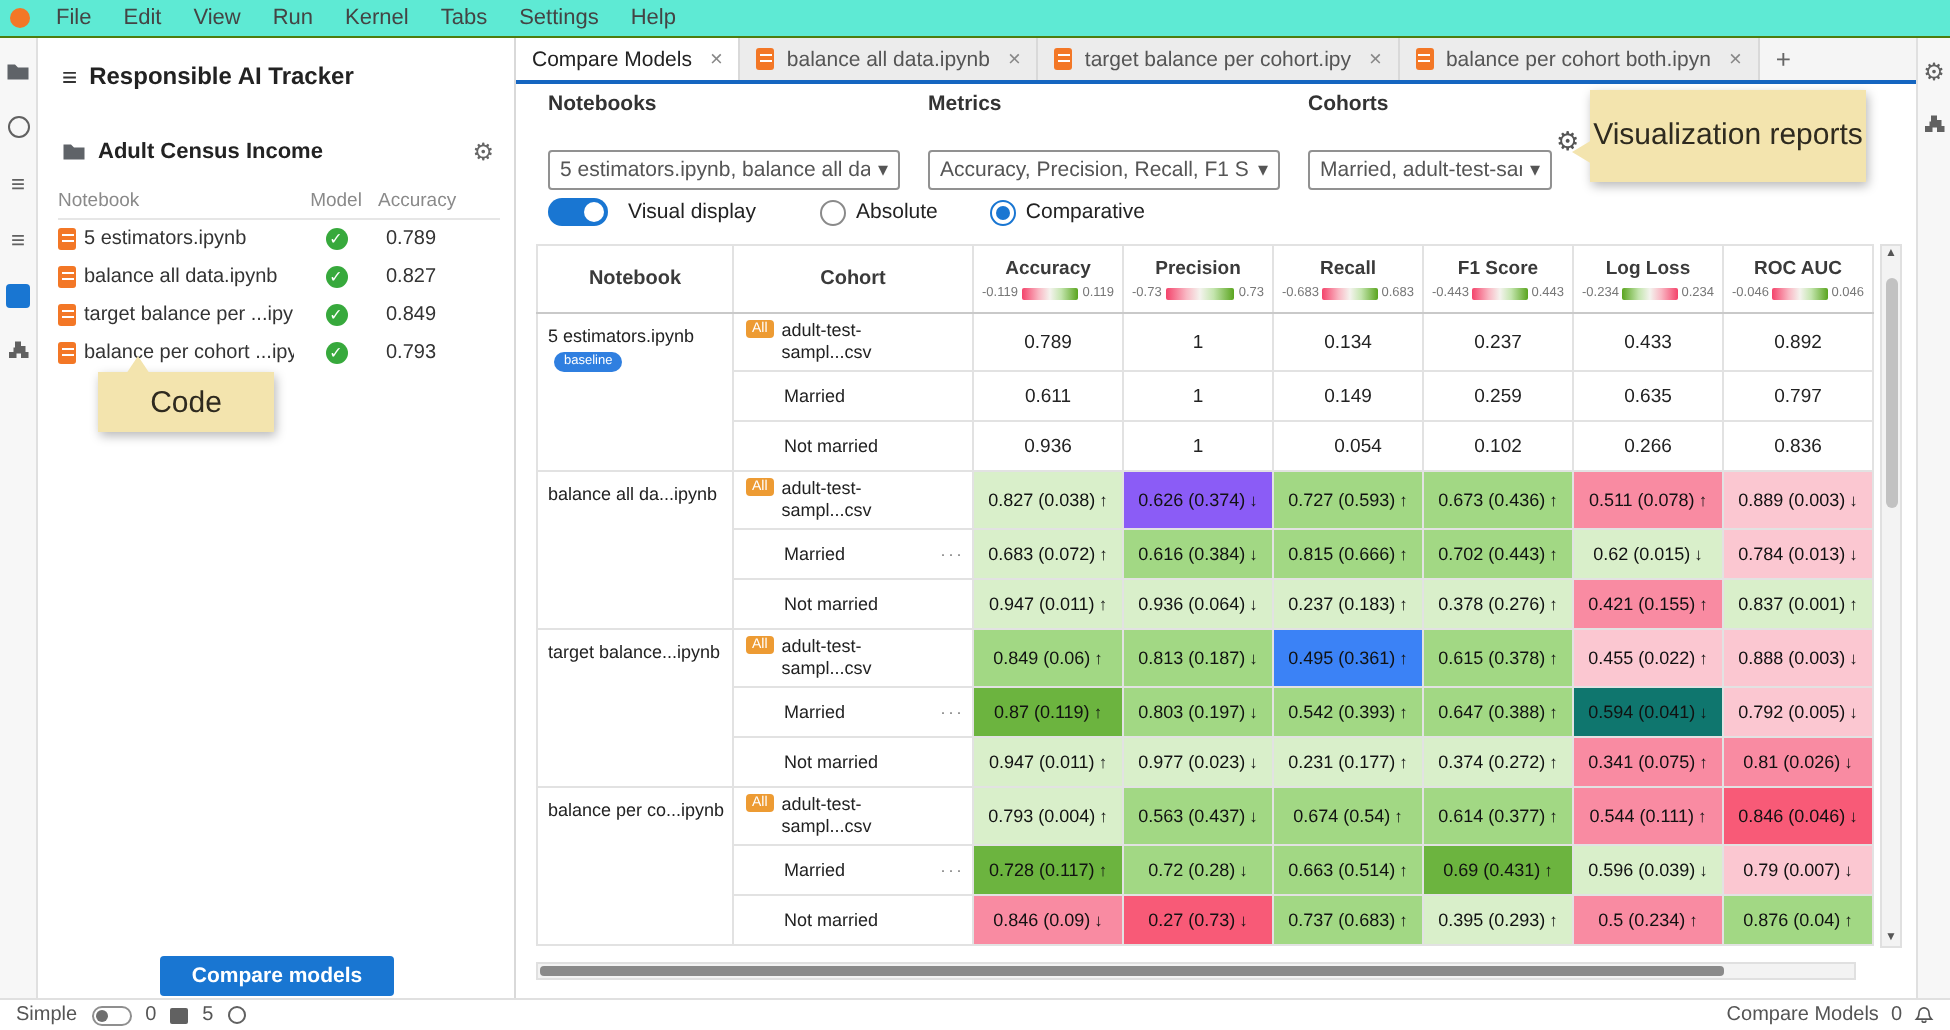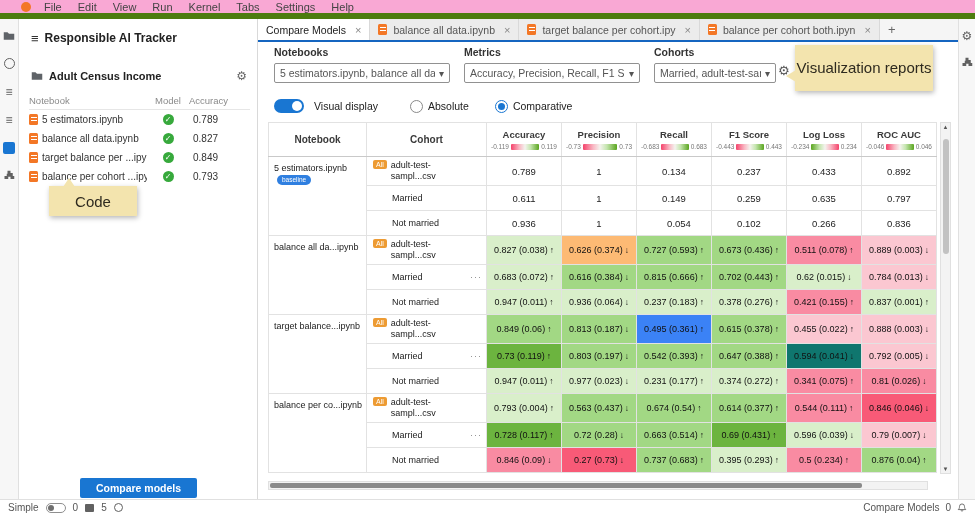--- a/index.html
+++ b/index.html
@@ -3,22 +3,22 @@
 <meta charset="utf-8">
 <style>
   html,body{margin:0;padding:0}
   *{box-sizing:border-box}
   body{width:975px;height:515px;position:relative;overflow:hidden;background:#fff;
        font-family:"Liberation Sans","DejaVu Sans",sans-serif;color:#333;font-size:11px;
        --accent:#1976d2;--underline:#1565c0;--baseline:#2f7fe0;--allbadge:#ed9b33;
        --nborange:#f37726;--checkgreen:#37a93c;--callout:#f3e4ae}
 
   
-  .menubar{position:absolute;top:0;left:0;width:975px;height:19px;background:#f9a8d4;
-           border-bottom:6px solid #4d7c0f;display:flex;align-items:center;padding-left:21px;z-index:30}
+  .menubar{position:absolute;top:0;left:0;width:975px;height:19px;background:#5eead4;
+           border-bottom:1px solid #4d7c0f;display:flex;align-items:center;padding-left:5px;z-index:30}
   .logo{width:10px;height:10px;border-radius:50%;background:var(--nborange);margin-right:5px;flex:none}
   .menu-item{padding:1px 8px;font-size:11px;color:#444;white-space:nowrap;cursor:default}
 
   
   .left-strip{position:absolute;left:0;top:19px;width:19px;height:480px;background:#f7f7f7;
               border-right:1px solid #e0e0e0;display:flex;flex-direction:column;align-items:center;
               gap:15px;padding-top:10px;z-index:20}
   .strip-icon{width:13px;height:13px;display:flex;align-items:center;justify-content:center;color:#616161}
   .ring{width:11px;height:11px;border:1.5px solid #616161;border-radius:50%}
   .bluebox{width:12px;height:12px;background:var(--accent);border-radius:2px}
@@ -75,21 +75,21 @@
   .tabbar{position:absolute;left:0;top:0;width:700px;height:23px;background:#f5f5f5;
           border-bottom:2px solid var(--underline);display:flex;align-items:stretch}
   .tab{display:flex;align-items:center;gap:5px;padding:0 8px;font-size:10.5px;color:#555;
        background:#ececec;border-right:1px solid #d9d9d9;white-space:nowrap;cursor:pointer}
   .tab.active{background:#fff;color:#222}
   .tclose{color:#888;font-size:11px;margin-left:4px;cursor:pointer}
   .tabicon{margin-right:1px}
   .tab-add{display:flex;align-items:center;padding:0 8px;color:#666;font-size:13px;cursor:pointer}
 
   .filters{position:absolute;left:16px;top:27px;display:flex;gap:14px}
-  .flabel{font-size:10.5px;font-weight:bold;color:#333;margin-bottom:5px}
+  .flabel{font-size:10.5px;font-weight:bold;color:#333;margin-bottom:17px}
   .selectbox{height:20px;border:1px solid #919191;border-radius:2px;background:#fff;display:flex;
              align-items:center;padding:0 5px;font-size:10.5px;color:#555;cursor:pointer}
   .fval{overflow:hidden;white-space:nowrap;flex:1}
   .chev{color:#555;margin-left:4px;font-size:10px}
   .filter.f0 .selectbox{width:176px}
   .filter.f1 .selectbox{width:176px}
   .filter.f2 .selectbox{width:122px}
   .filter-gear{position:absolute;left:520px;top:44px;font-size:13px;color:#555;cursor:pointer}
 
   .controls{position:absolute;left:16px;top:80px;display:flex;align-items:center;gap:10px}
@@ -401,21 +401,21 @@
             <td class="metric-cell" style="font-size: 9.5px;">1</td>
             <td class="metric-cell" style="font-size: 9.5px; padding-left: 12px;">0.054</td>
             <td class="metric-cell" style="font-size: 9.5px;">0.102</td>
             <td class="metric-cell" style="font-size: 9.5px;">0.266</td>
             <td class="metric-cell" style="font-size: 9.5px;">0.836</td>
           </tr>
           <tr class="grp-first">
             <td class="nb-cell" rowspan="3"><span>balance all da...ipynb</span></td>
             <td class="cohort-cell"><span class="all-badge">All</span><span class="ctext">adult-test-sampl...csv</span></td>
             <td class="metric-cell tone" style="background: rgb(217, 239, 202);"><span class="cv">0.827 (0.038)</span><span class="arr">↑</span></td>
-            <td class="metric-cell tone" style="background: #fdba74;"><span class="cv">0.626 (0.374)</span><span class="arr">↓</span></td>
+            <td class="metric-cell tone" style="background: #8b5cf6;"><span class="cv">0.626 (0.374)</span><span class="arr">↓</span></td>
             <td class="metric-cell tone" style="background: rgb(162, 216, 132);"><span class="cv">0.727 (0.593)</span><span class="arr">↑</span></td>
             <td class="metric-cell tone" style="background: rgb(162, 216, 132);"><span class="cv">0.673 (0.436)</span><span class="arr">↑</span></td>
             <td class="metric-cell tone" style="background: rgb(249, 139, 162);"><span class="cv">0.511 (0.078)</span><span class="arr">↑</span></td>
             <td class="metric-cell tone" style="background: rgb(251, 199, 209);"><span class="cv">0.889 (0.003)</span><span class="arr">↓</span></td>
           </tr>
           <tr>
             <td class="cohort-cell sub"><span class="ctext">Married</span><span class="dots">···</span></td>
             <td class="metric-cell tone" style="background: rgb(217, 239, 202);"><span class="cv">0.683 (0.072)</span><span class="arr">↑</span></td>
             <td class="metric-cell tone" style="background: rgb(162, 216, 132);"><span class="cv">0.616 (0.384)</span><span class="arr">↓</span></td>
             <td class="metric-cell tone" style="background: rgb(162, 216, 132);"><span class="cv">0.815 (0.666)</span><span class="arr">↑</span></td>
@@ -437,21 +437,21 @@
             <td class="cohort-cell"><span class="all-badge">All</span><span class="ctext">adult-test-sampl...csv</span></td>
             <td class="metric-cell tone" style="background: rgb(162, 216, 132);"><span class="cv">0.849 (0.06)</span><span class="arr">↑</span></td>
             <td class="metric-cell tone" style="background: rgb(162, 216, 132);"><span class="cv">0.813 (0.187)</span><span class="arr">↓</span></td>
             <td class="metric-cell tone" style="background: #3b82f6;"><span class="cv">0.495 (0.361)</span><span class="arr">↑</span></td>
             <td class="metric-cell tone" style="background: rgb(162, 216, 132);"><span class="cv">0.615 (0.378)</span><span class="arr">↑</span></td>
             <td class="metric-cell tone" style="background: rgb(251, 199, 209);"><span class="cv">0.455 (0.022)</span><span class="arr">↑</span></td>
             <td class="metric-cell tone" style="background: rgb(251, 199, 209);"><span class="cv">0.888 (0.003)</span><span class="arr">↓</span></td>
           </tr>
           <tr>
             <td class="cohort-cell sub"><span class="ctext">Married</span><span class="dots">···</span></td>
-            <td class="metric-cell tone" style="background: rgb(108, 180, 63);"><span class="cv">0.73 (0.119)</span><span class="arr">↑</span></td>
+            <td class="metric-cell tone" style="background: rgb(108, 180, 63);"><span class="cv">0.87 (0.119)</span><span class="arr">↑</span></td>
             <td class="metric-cell tone" style="background: rgb(162, 216, 132);"><span class="cv">0.803 (0.197)</span><span class="arr">↓</span></td>
             <td class="metric-cell tone" style="background: rgb(162, 216, 132);"><span class="cv">0.542 (0.393)</span><span class="arr">↑</span></td>
             <td class="metric-cell tone" style="background: rgb(162, 216, 132);"><span class="cv">0.647 (0.388)</span><span class="arr">↑</span></td>
             <td class="metric-cell tone" style="background: #0f766e;"><span class="cv">0.594 (0.041)</span><span class="arr">↓</span></td>
             <td class="metric-cell tone" style="background: rgb(251, 199, 209);"><span class="cv">0.792 (0.005)</span><span class="arr">↓</span></td>
           </tr>
           <tr>
             <td class="cohort-cell sub"><span class="ctext">Not married</span></td>
             <td class="metric-cell tone" style="background: rgb(217, 239, 202);"><span class="cv">0.947 (0.011)</span><span class="arr">↑</span></td>
             <td class="metric-cell tone" style="background: rgb(217, 239, 202);"><span class="cv">0.977 (0.023)</span><span class="arr">↓</span></td>

